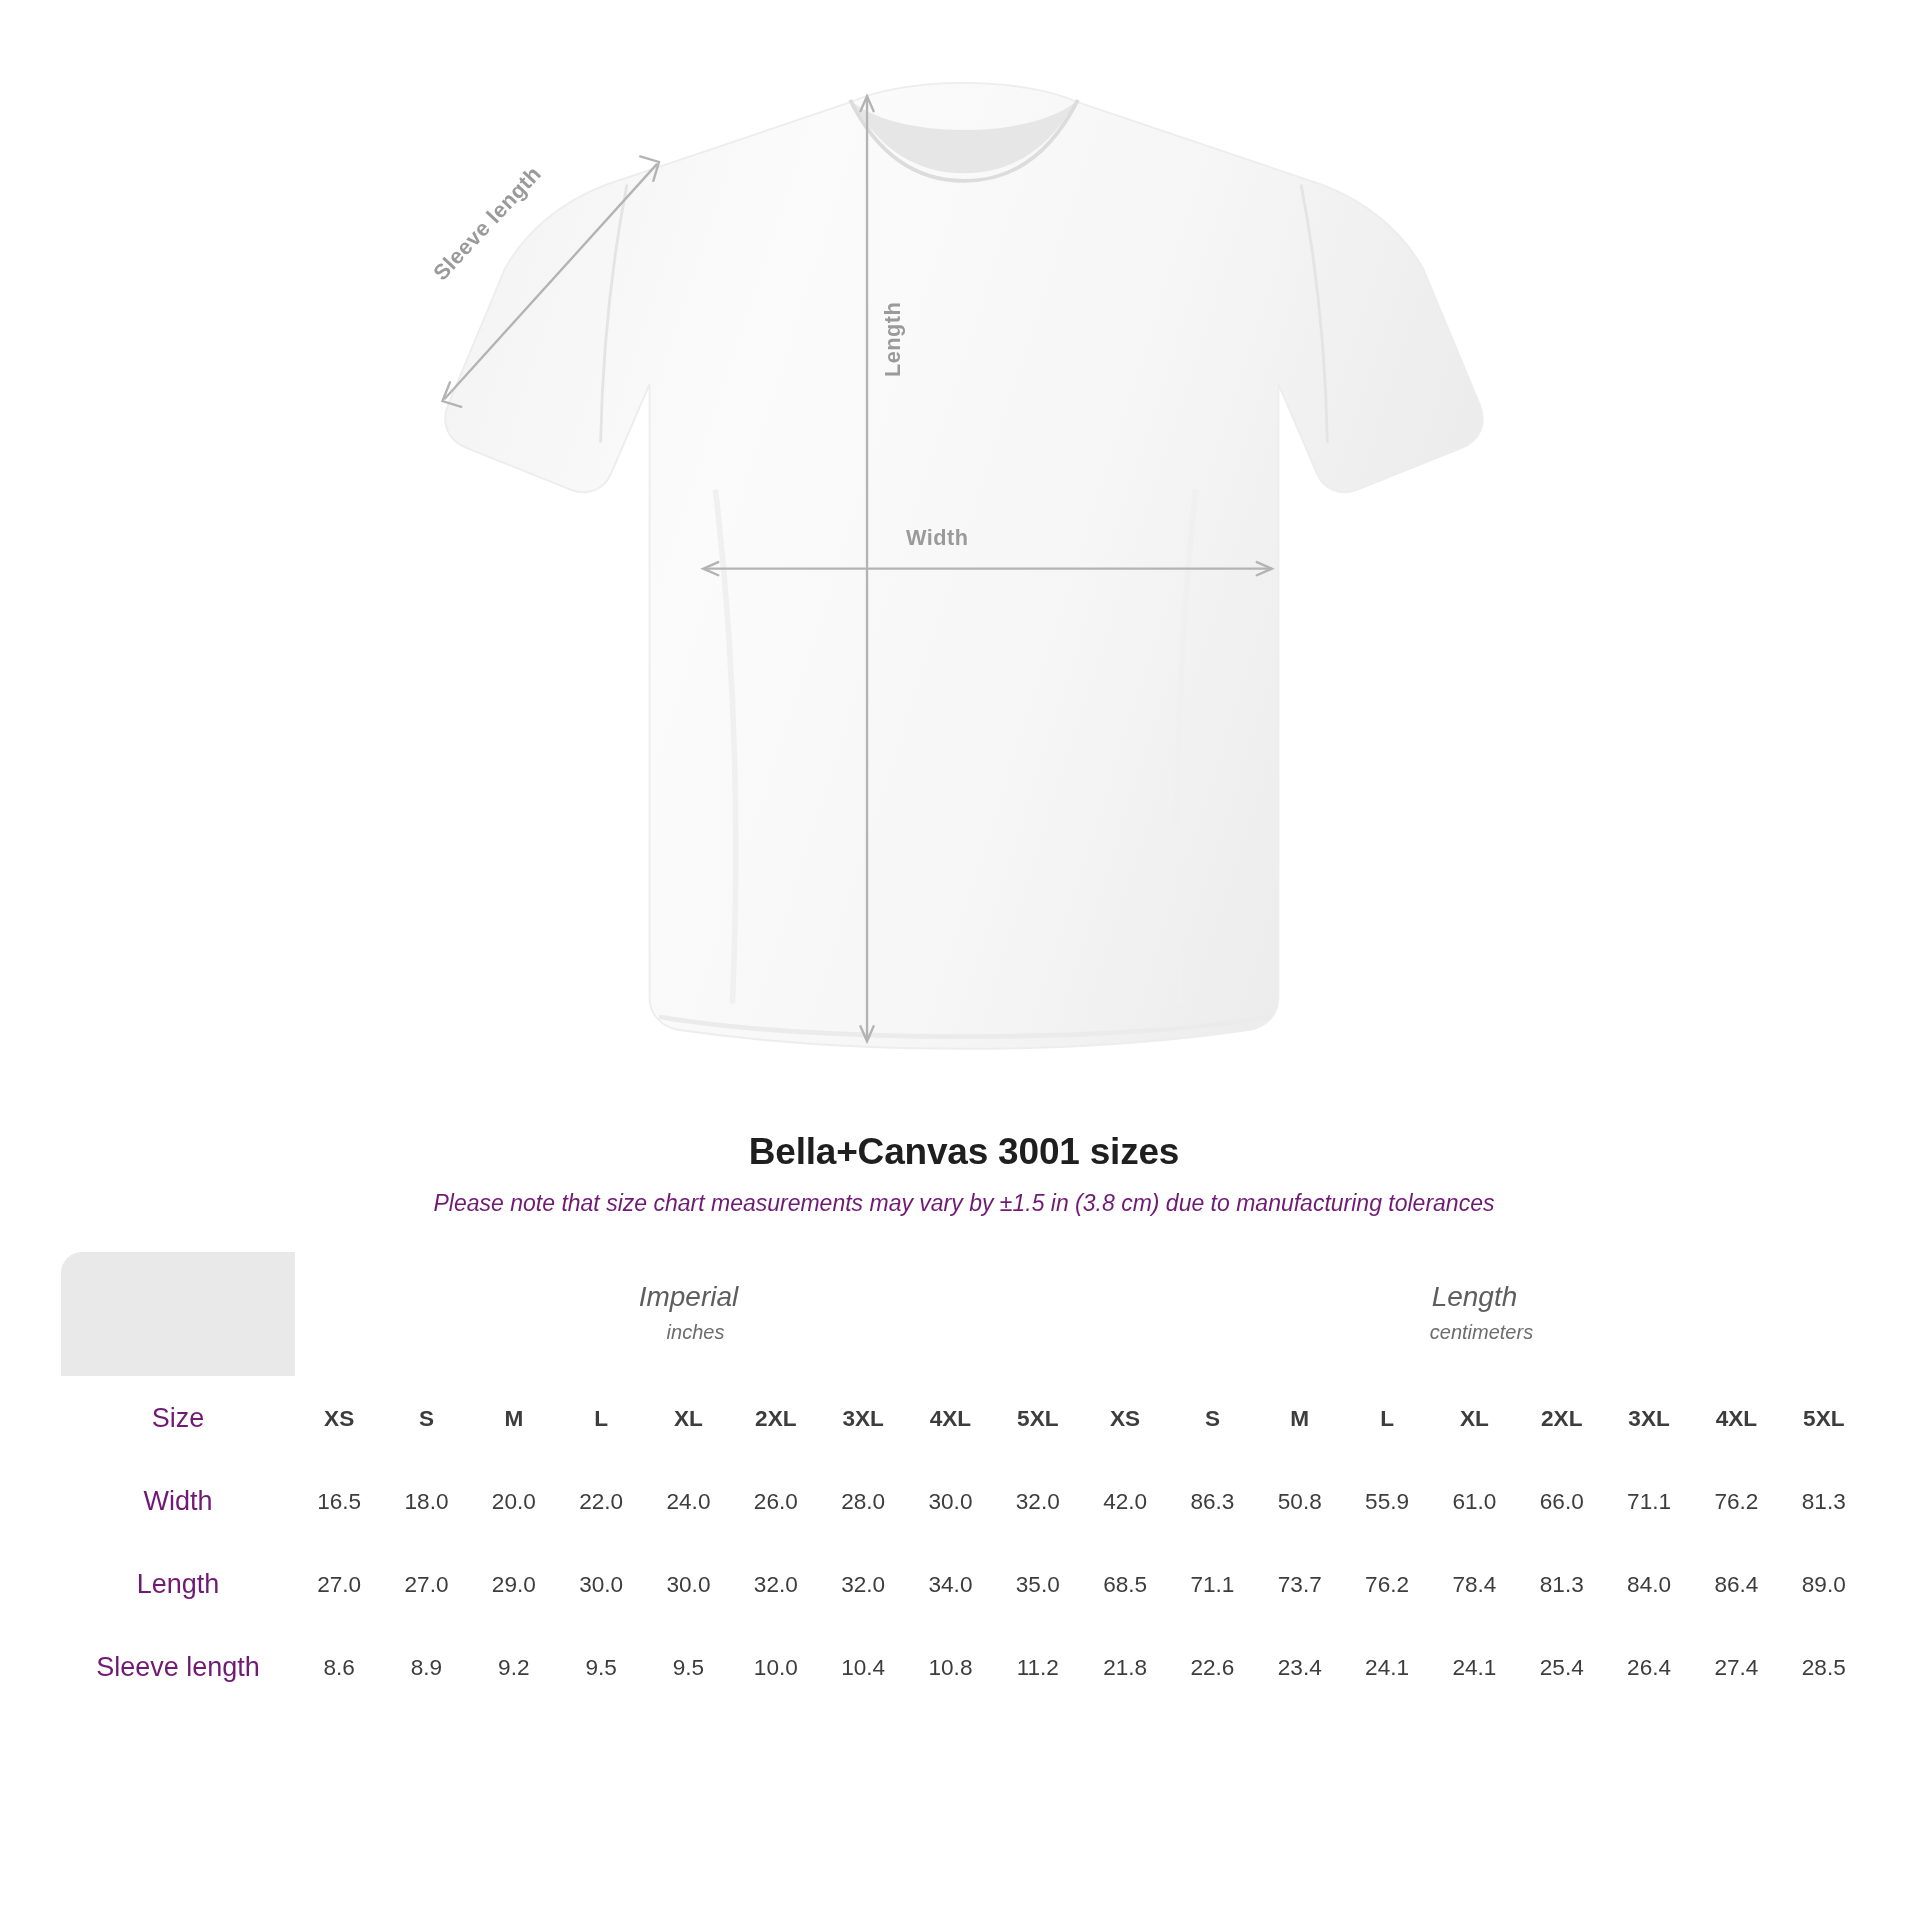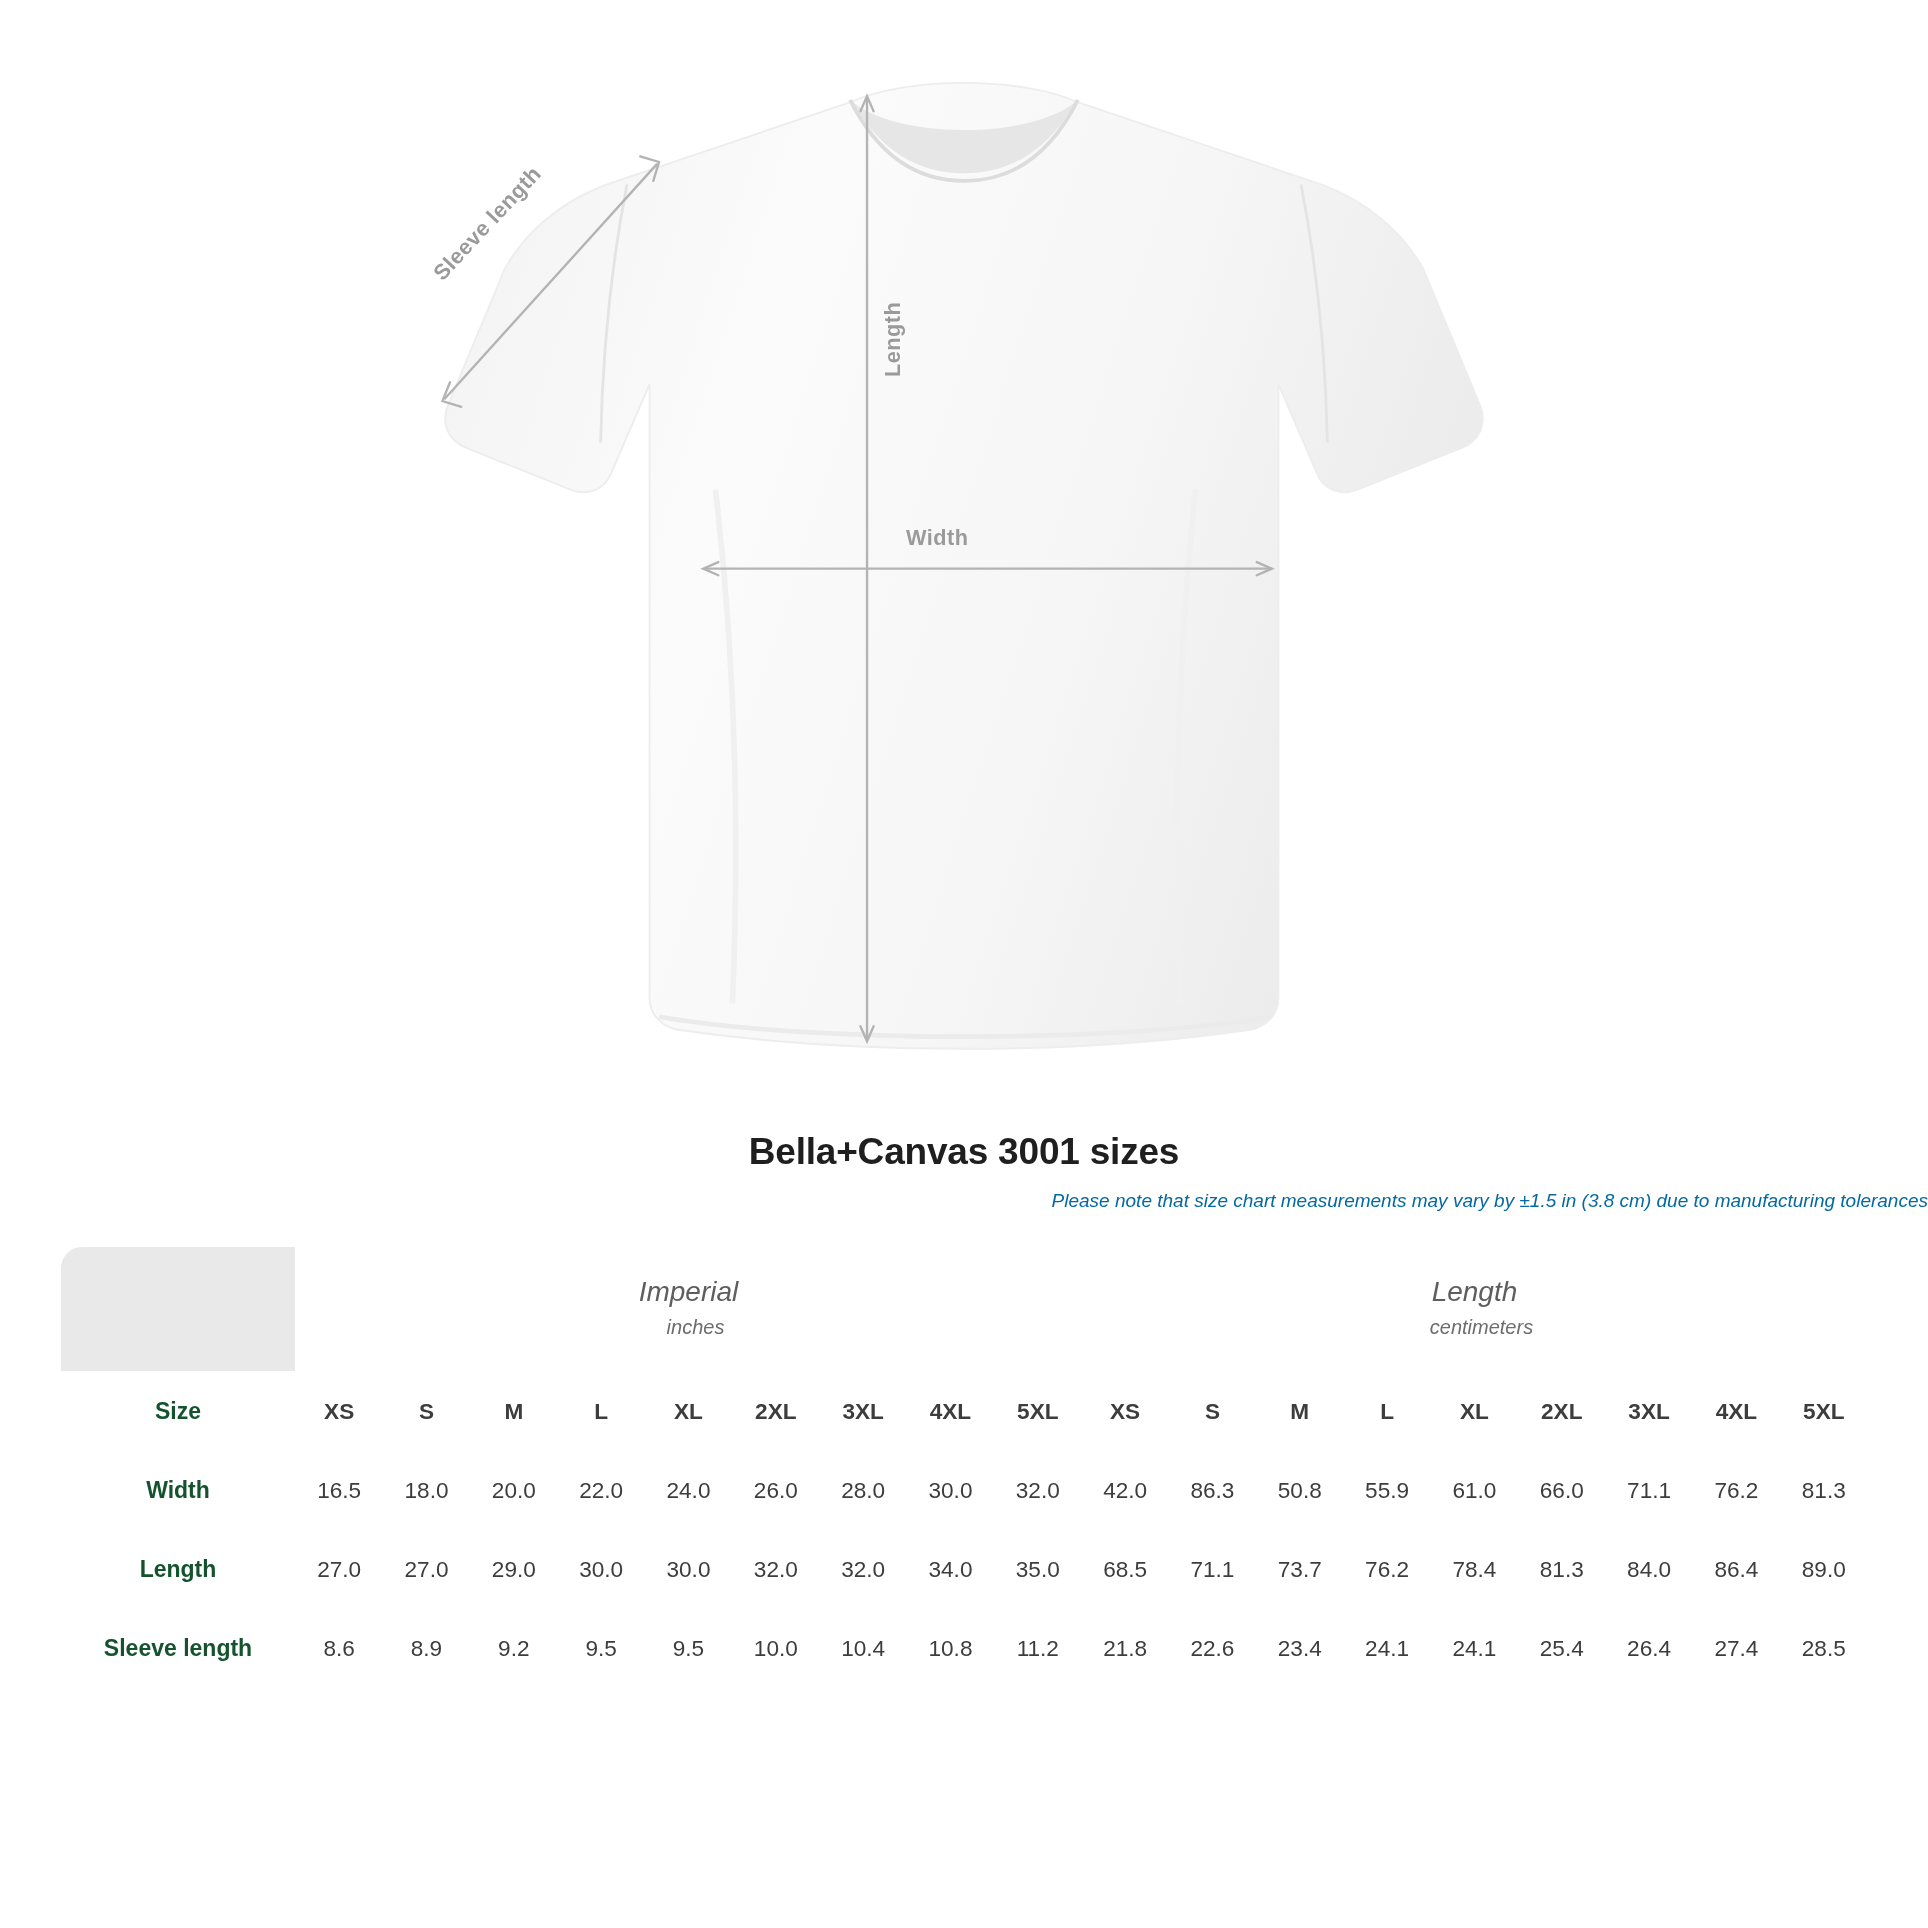--- a/index.html
+++ b/index.html
@@ -62,24 +62,23 @@
     margin-top: 20px;
   }
   .chart-title {
     font-size: 37px;
     font-weight: bold;
     color: #1f1f1f;
     letter-spacing: -0.2px;
   }
   .chart-note {
     margin-top: 17px;
-    font-size: 19px;
+    font-size: 23px;
     font-style: italic;
-    color: #0369a1;
-    text-align: right;
+    color: #701a75;
   }
 
   
   .table-wrap {
     margin: 34px 60px 0 60px;
     border-radius: 21px;
     overflow: hidden;
     background: #ffffff;
   }
   table.size-table {
@@ -133,23 +132,23 @@
     padding: 25.4px 0;
     background: #f4f4f4;
     font-size: 23.5px;
     color: #3d3d3d;
   }
   .data-row.alt td {
     background: #ffffff;
   }
   .data-row td.rowlabel,
   .head-row td.rowlabel {
-    font-weight: bold;
-    font-size: 23px;
-    color: #14532d;
+    font-weight: normal;
+    font-size: 27px;
+    color: #701a75;
   }
   .col-label { width: 235px; }
 
   
   .table-wrap .unit-row td:first-child { border-top-left-radius: 21px; }
   .table-wrap .unit-row td:last-child { border-top-right-radius: 21px; }
 </style>
 </head>
 <body>
 

